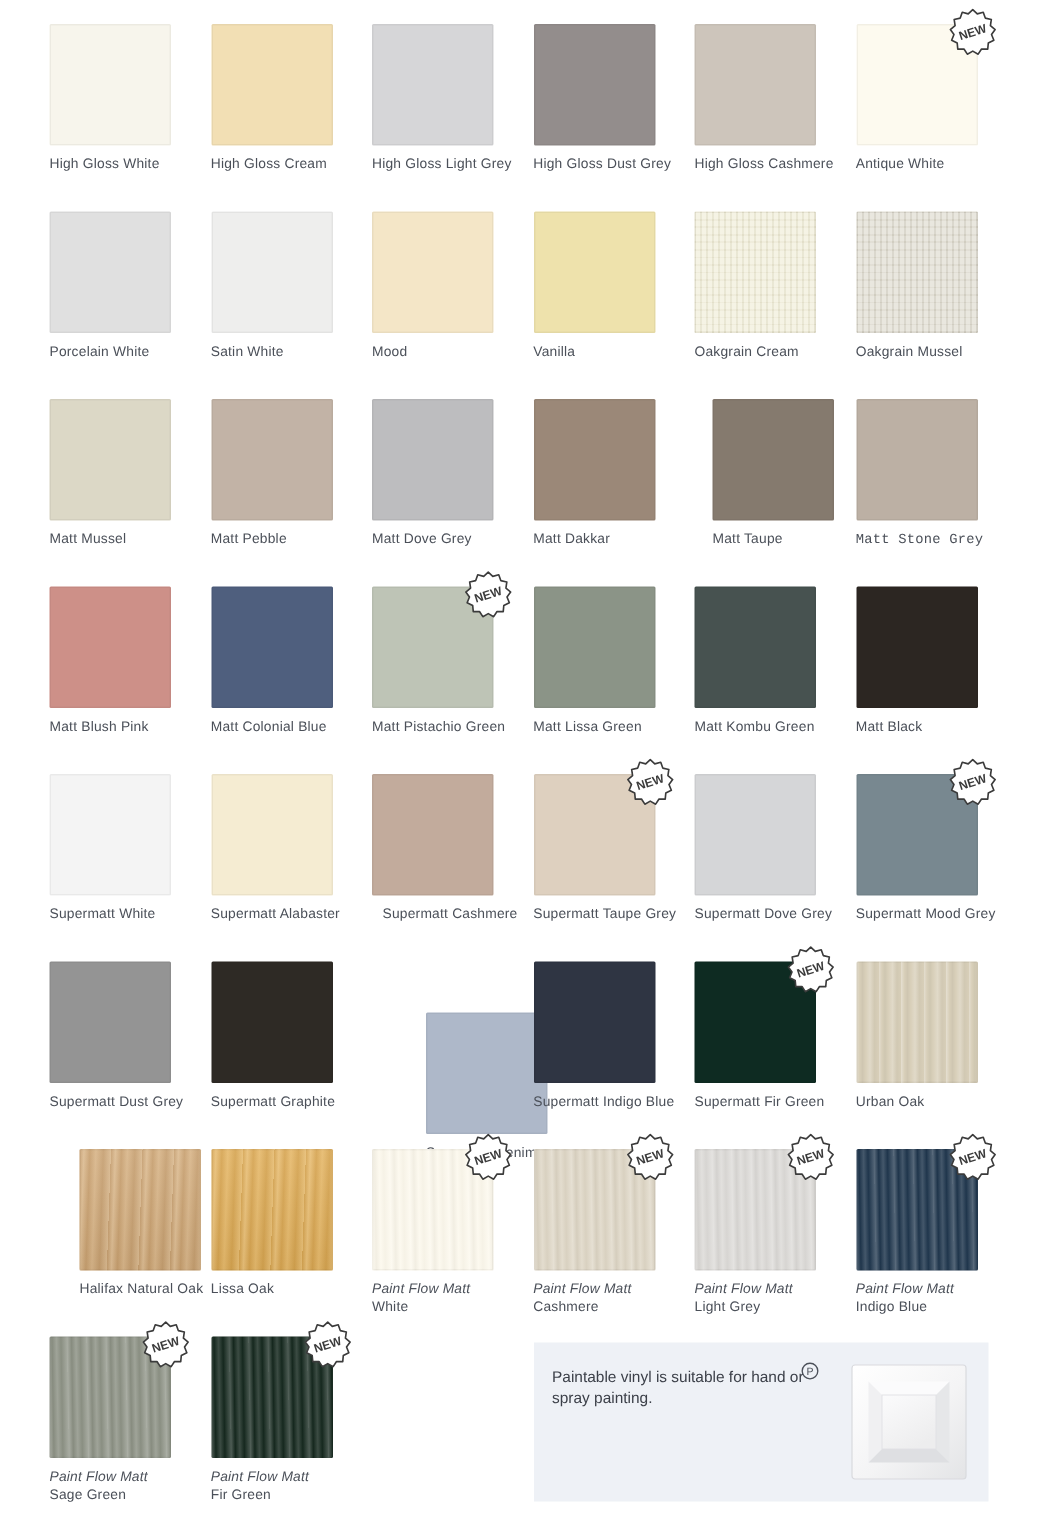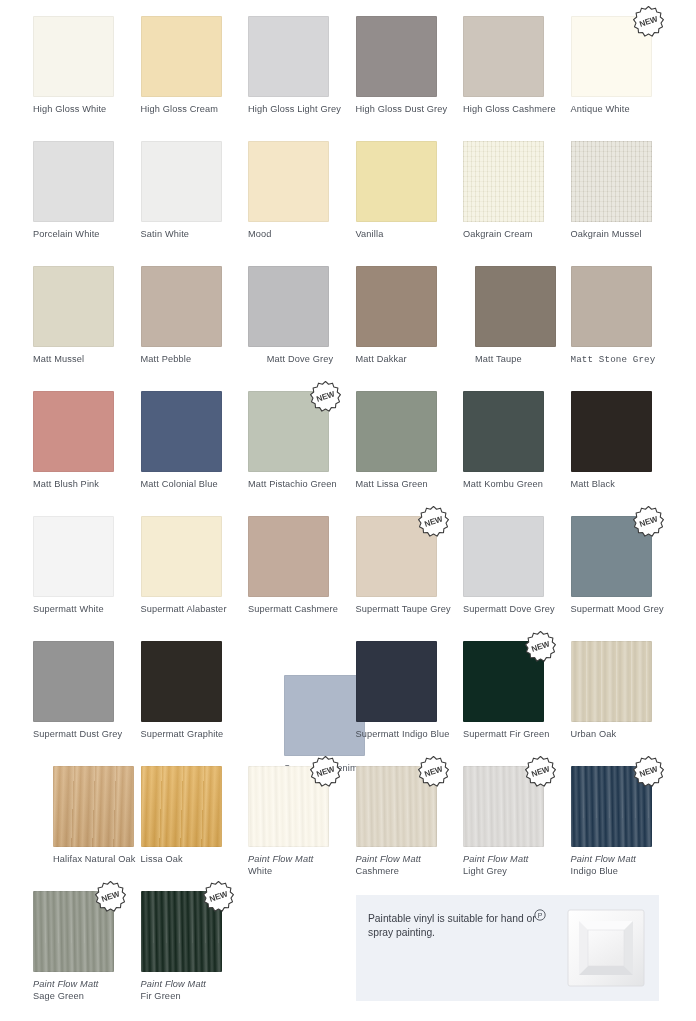--- a/index.html
+++ b/index.html
@@ -239,21 +239,21 @@
           <div class="chip sh " style="background-color: rgb(220, 216, 198);"></div>
         </div>
         <div class="label">Matt Mussel</div>
       </div>
       <div class="cell" style="left: 140.5px; top: 266px;">
         <div class="chip-wrap">
           <div class="chip sh " style="background-color: rgb(194, 179, 166);"></div>
         </div>
         <div class="label">Matt Pebble</div>
       </div>
-      <div class="cell" style="left: 248px; top: 266px; text-align: center;">
+      <div class="cell" style="left: 248px; top: 266px;">
         <div class="chip-wrap">
           <div class="chip sh " style="background-color: rgb(189, 189, 191);"></div>
         </div>
         <div class="label">Matt Dove Grey</div>
       </div>
       <div class="cell" style="left: 355.5px; top: 266px;">
         <div class="chip-wrap">
           <div class="chip sh " style="background-color: rgb(155, 136, 120);"></div>
         </div>
         <div class="label">Matt Dakkar</div>
@@ -317,21 +317,21 @@
           <div class="chip sh " style="background-color: rgb(244, 244, 244);"></div>
         </div>
         <div class="label">Supermatt White</div>
       </div>
       <div class="cell" style="left: 140.5px; top: 516px;">
         <div class="chip-wrap">
           <div class="chip sh " style="background-color: rgb(245, 236, 210);"></div>
         </div>
         <div class="label">Supermatt Alabaster</div>
       </div>
-      <div class="cell" style="left: 248px; top: 516px;">
+      <div class="cell" style="left: 248px; top: 516px; text-align: center;">
         <div class="chip-wrap">
           <div class="chip sh " style="background-color: rgb(194, 171, 156);"></div>
         </div>
         <div class="label">Supermatt Cashmere</div>
       </div>
       <div class="cell" style="left: 355.5px; top: 516px;">
         <div class="chip-wrap">
           <div class="chip sh " style="background-color: rgb(222, 208, 191);"></div>
           <span class="badge-new">
             <svg viewBox="0 0 40 40" xmlns="http://www.w3.org/2000/svg">

